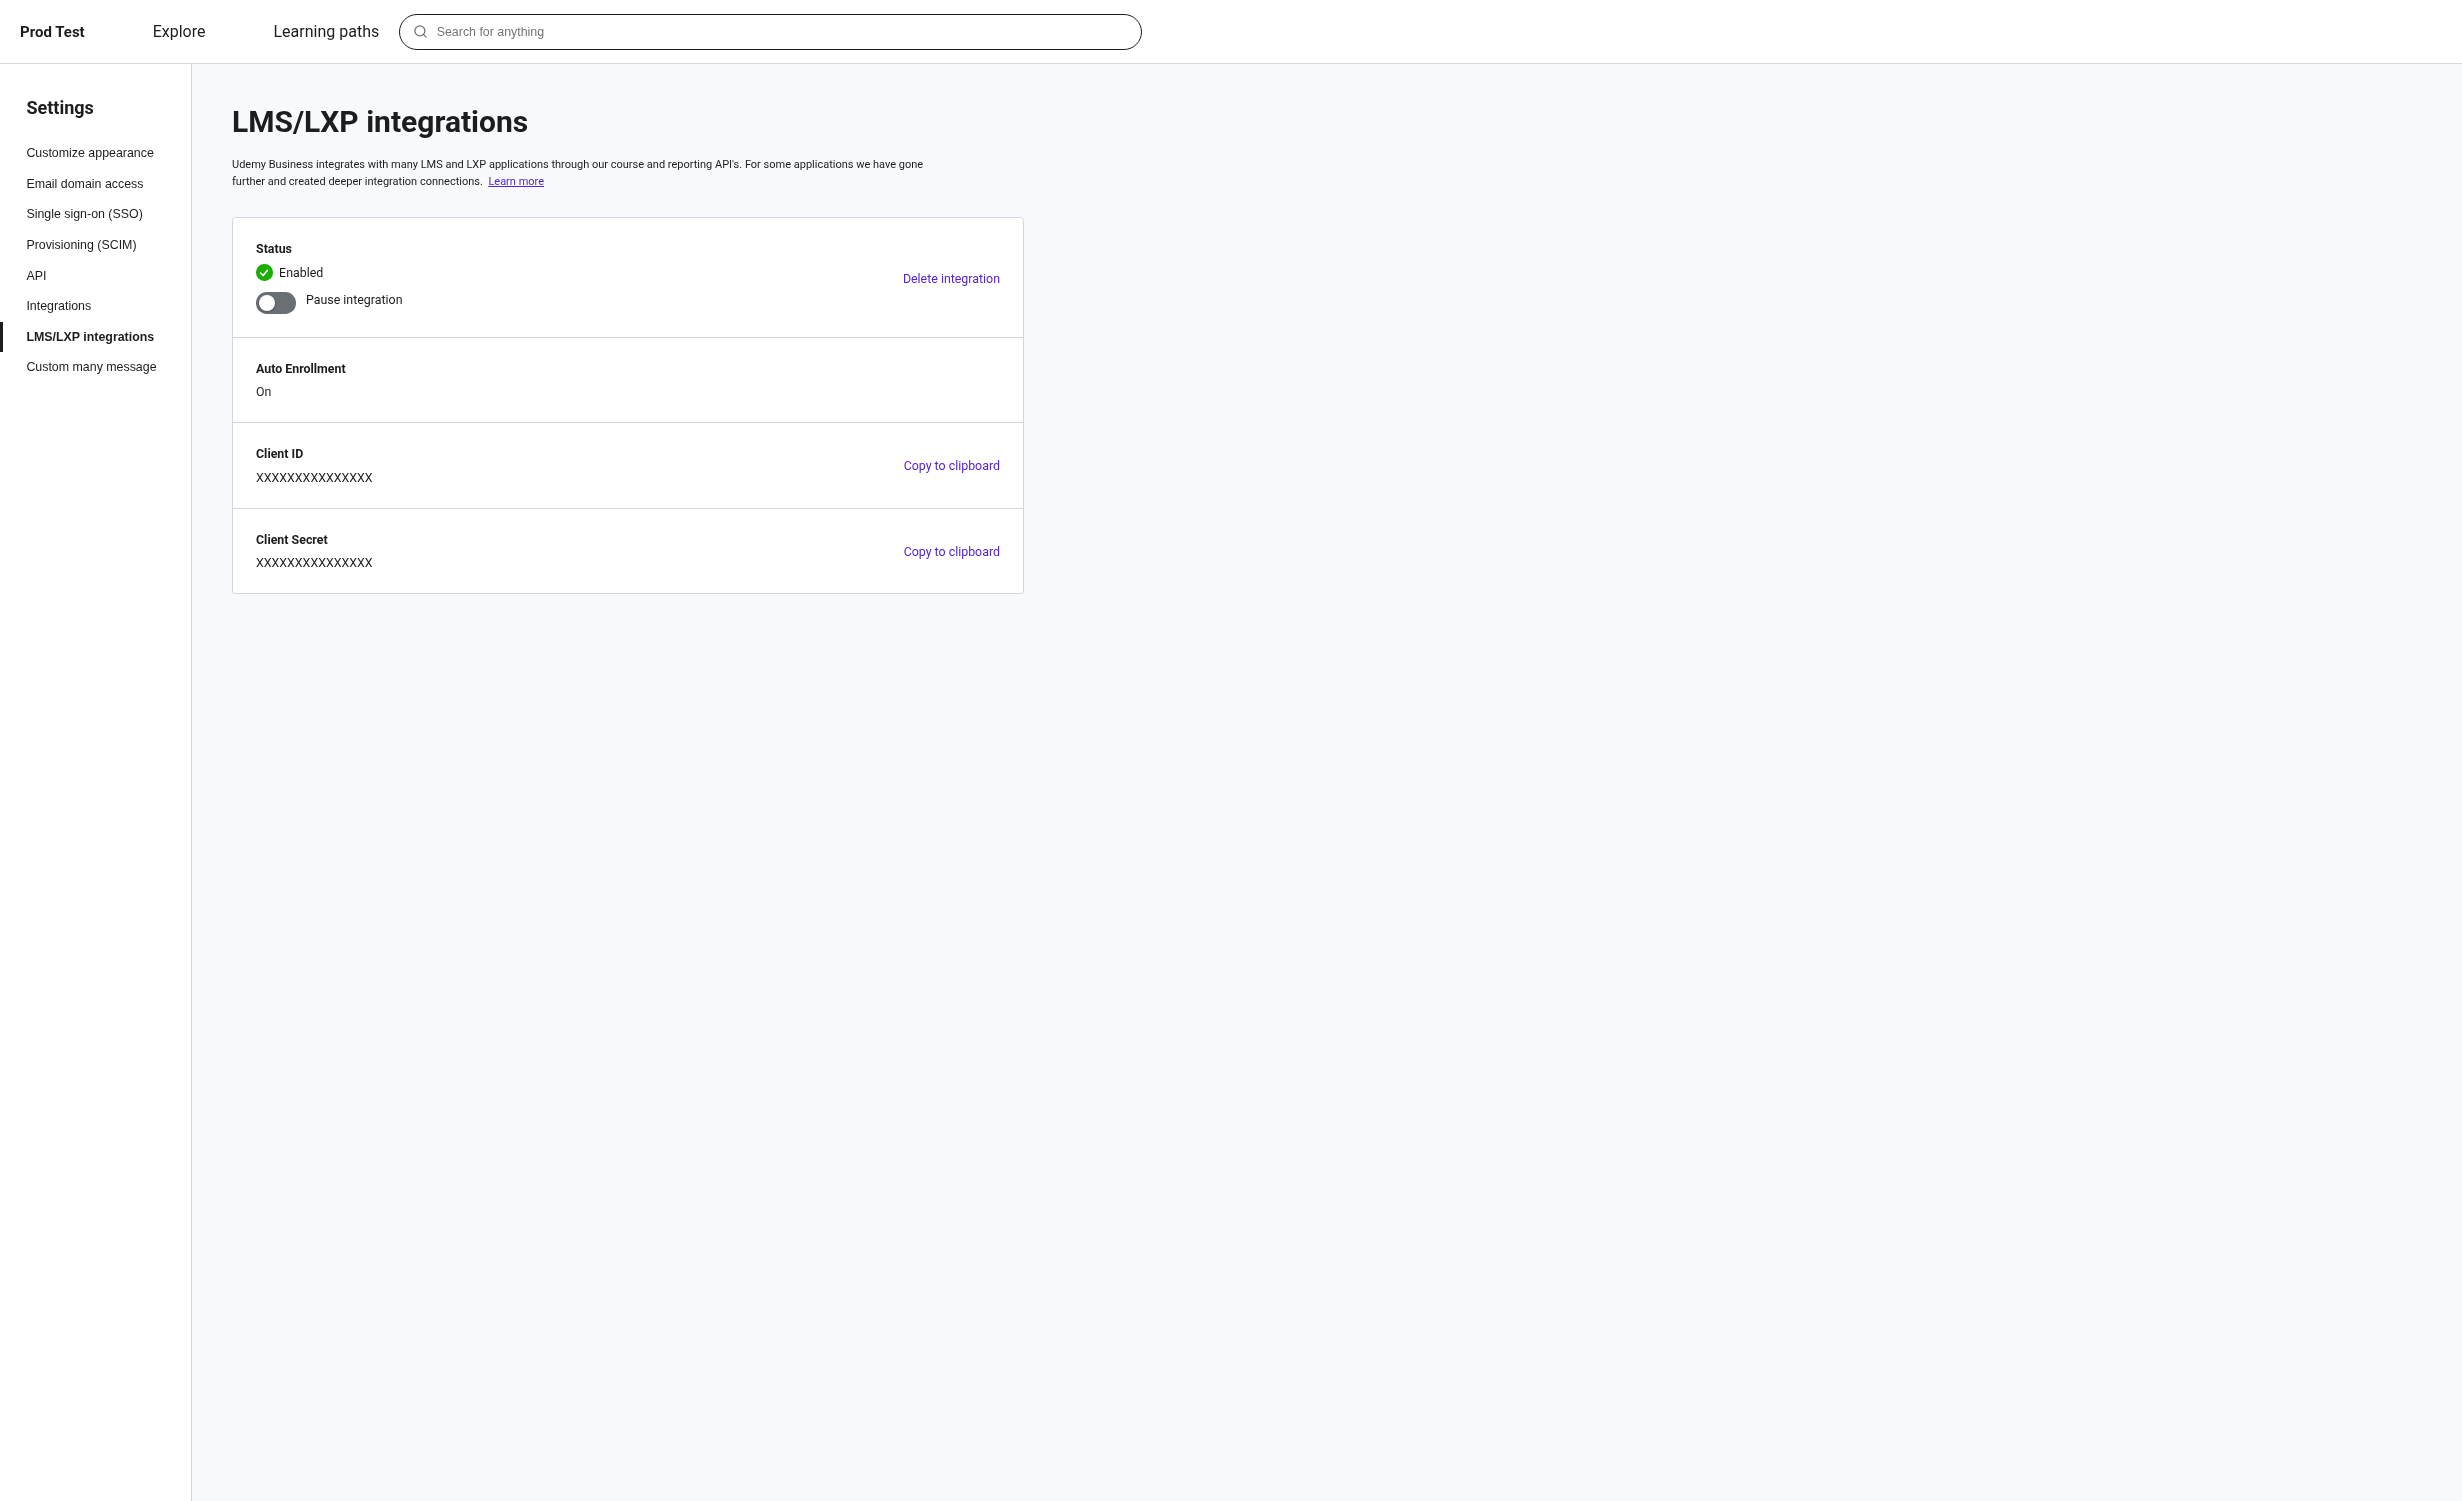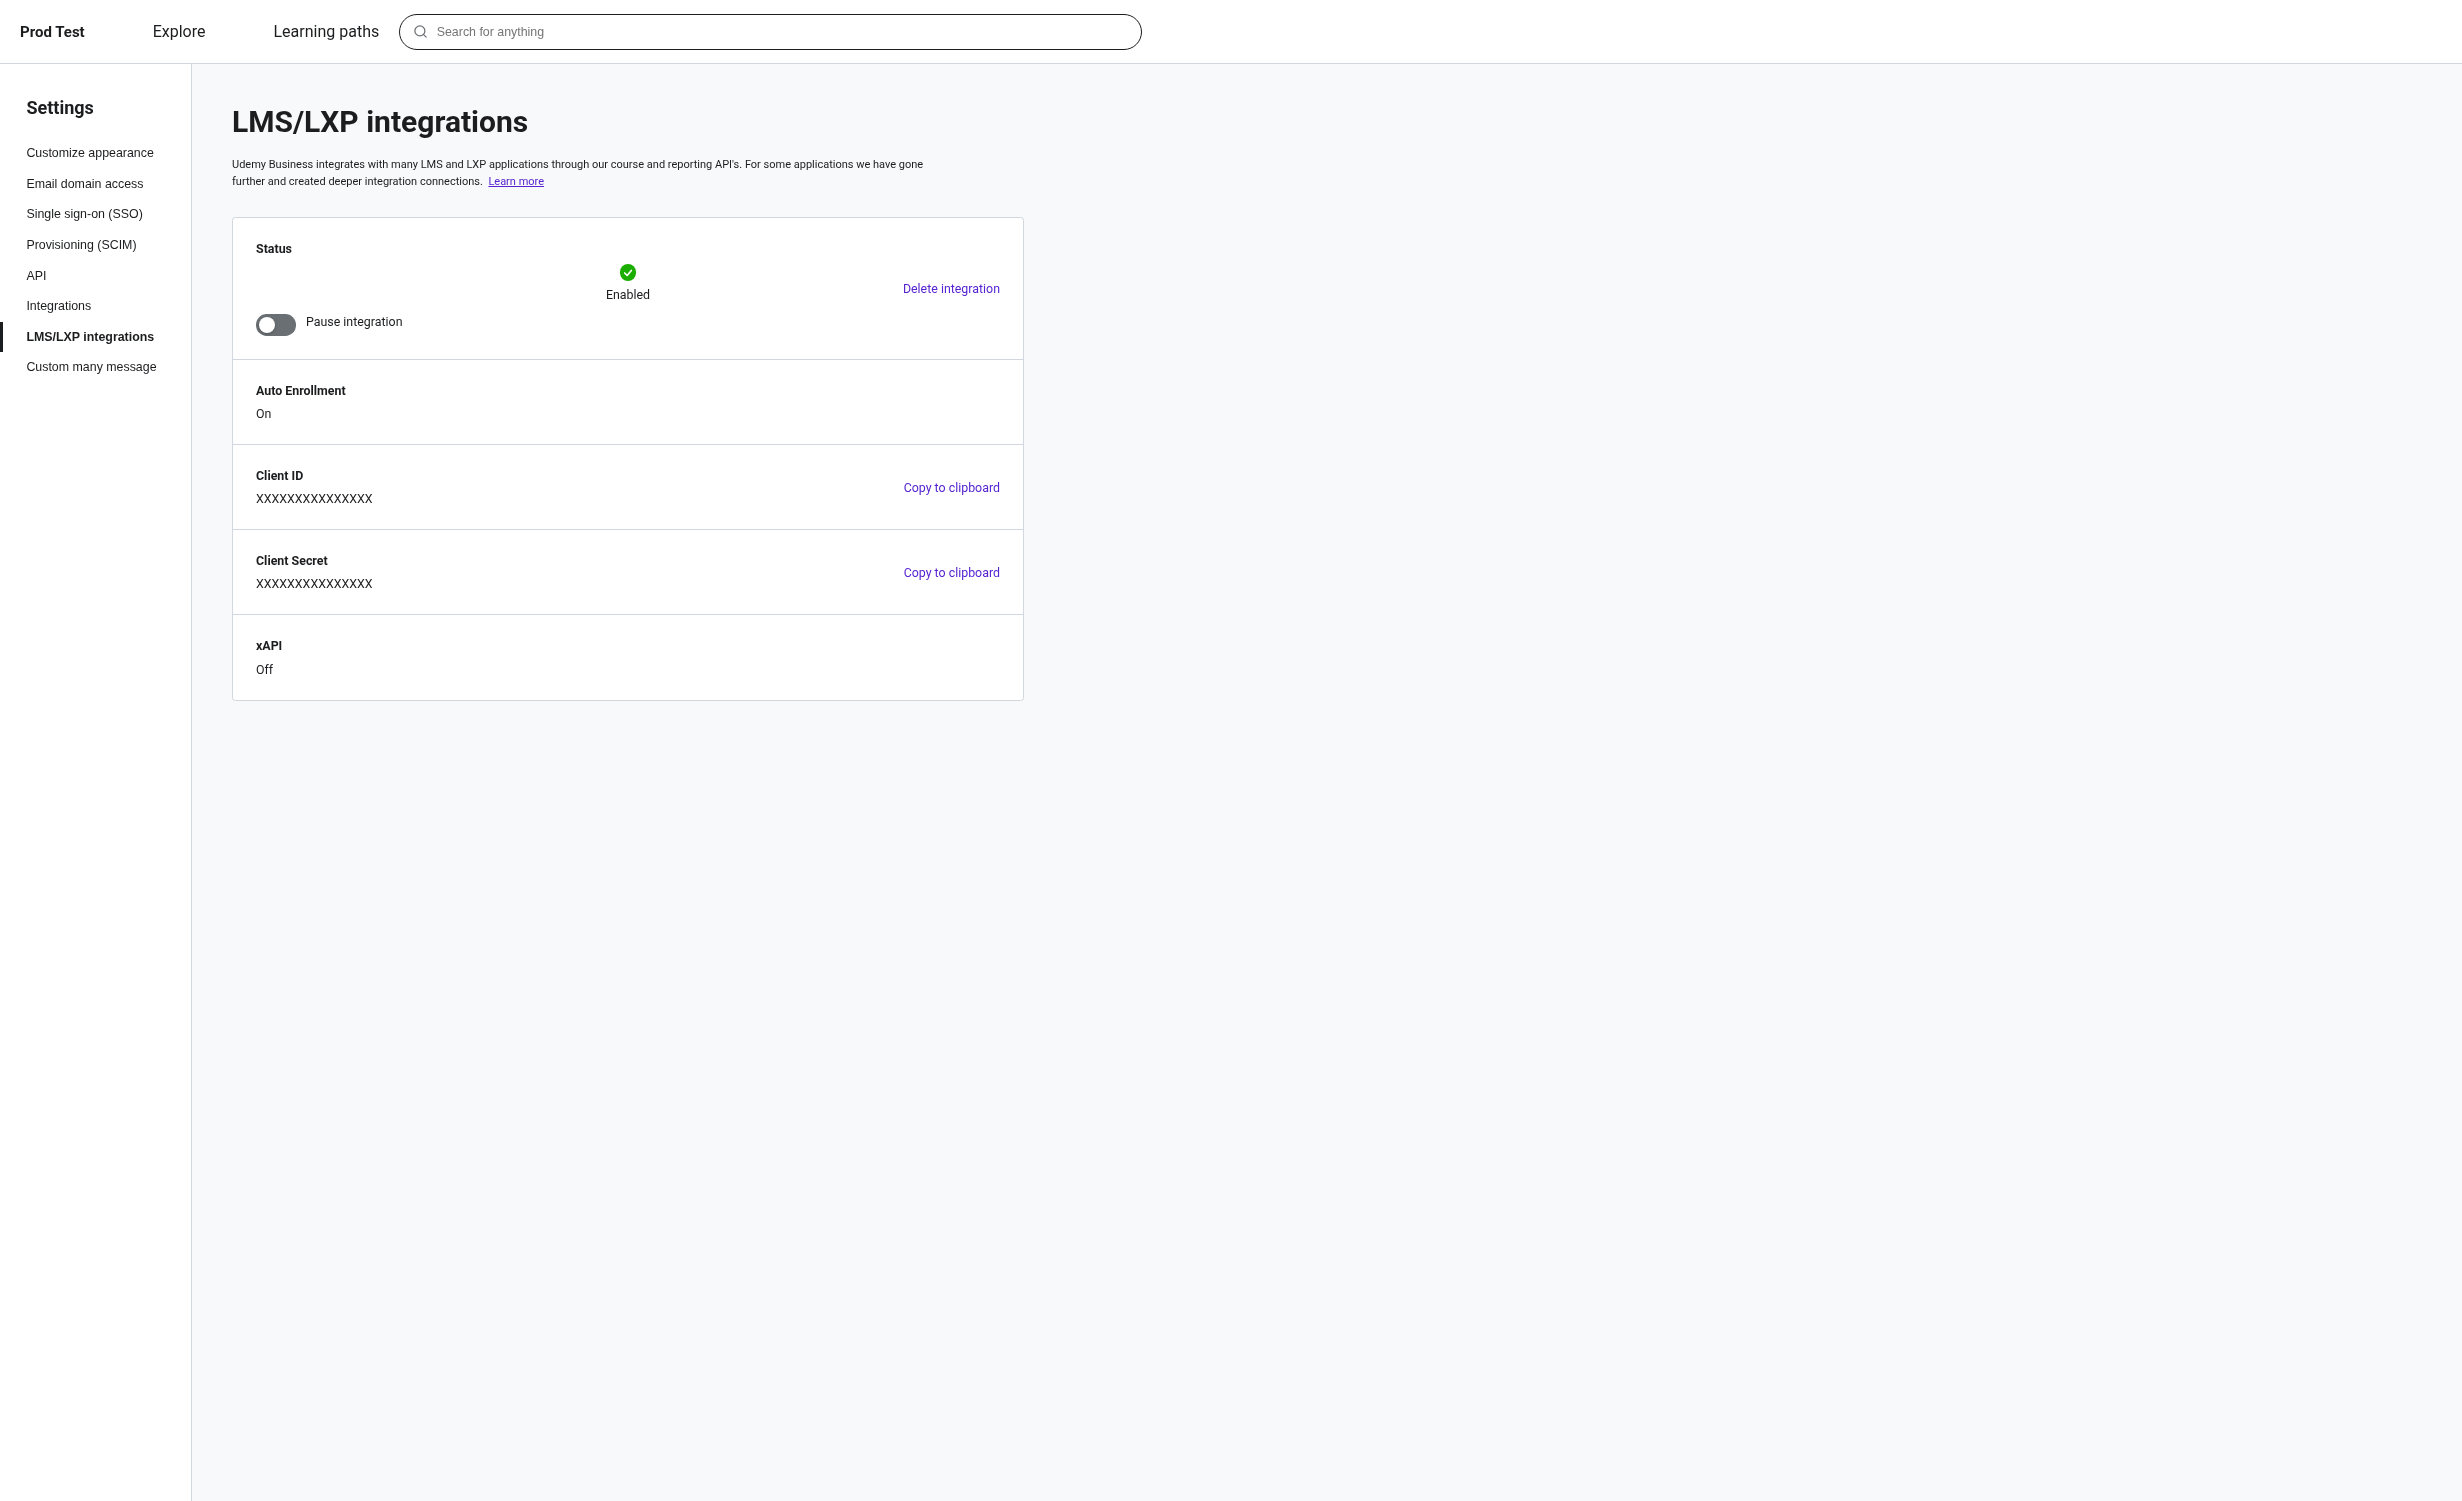--- a/index.html
+++ b/index.html
@@ -177,21 +177,20 @@
       cursor: pointer;
       text-decoration: none;
     }
 
     
     .status-enabled {
       display: flex;
       align-items: center;
       gap: 6.6px;
       margin-bottom: 11.6px;
-      flex-direction: column;
     }
     .check-icon {
       width: 16.5px;
       height: 16.5px;
       background: #1bad00;
       border-radius: 50%;
       display: flex;
       align-items: center;
       justify-content: center;
       flex-shrink: 0;
@@ -304,22 +303,18 @@
           <div class="section-value">XXXXXXXXXXXXXXX</div>
           <a class="section-link">Copy to clipboard</a>
         </div>
 
         <div class="section">
           <div class="section-label">Client Secret</div>
           <div class="section-value">XXXXXXXXXXXXXXX</div>
           <a class="section-link">Copy to clipboard</a>
         </div>
 
-        <div class="section">
-          <div class="section-label">xAPI</div>
-          <div class="section-value">Off</div>
-        </div>
 
       </div>
     </div>
   </main>
 </div>
 
 
 </body></html>

